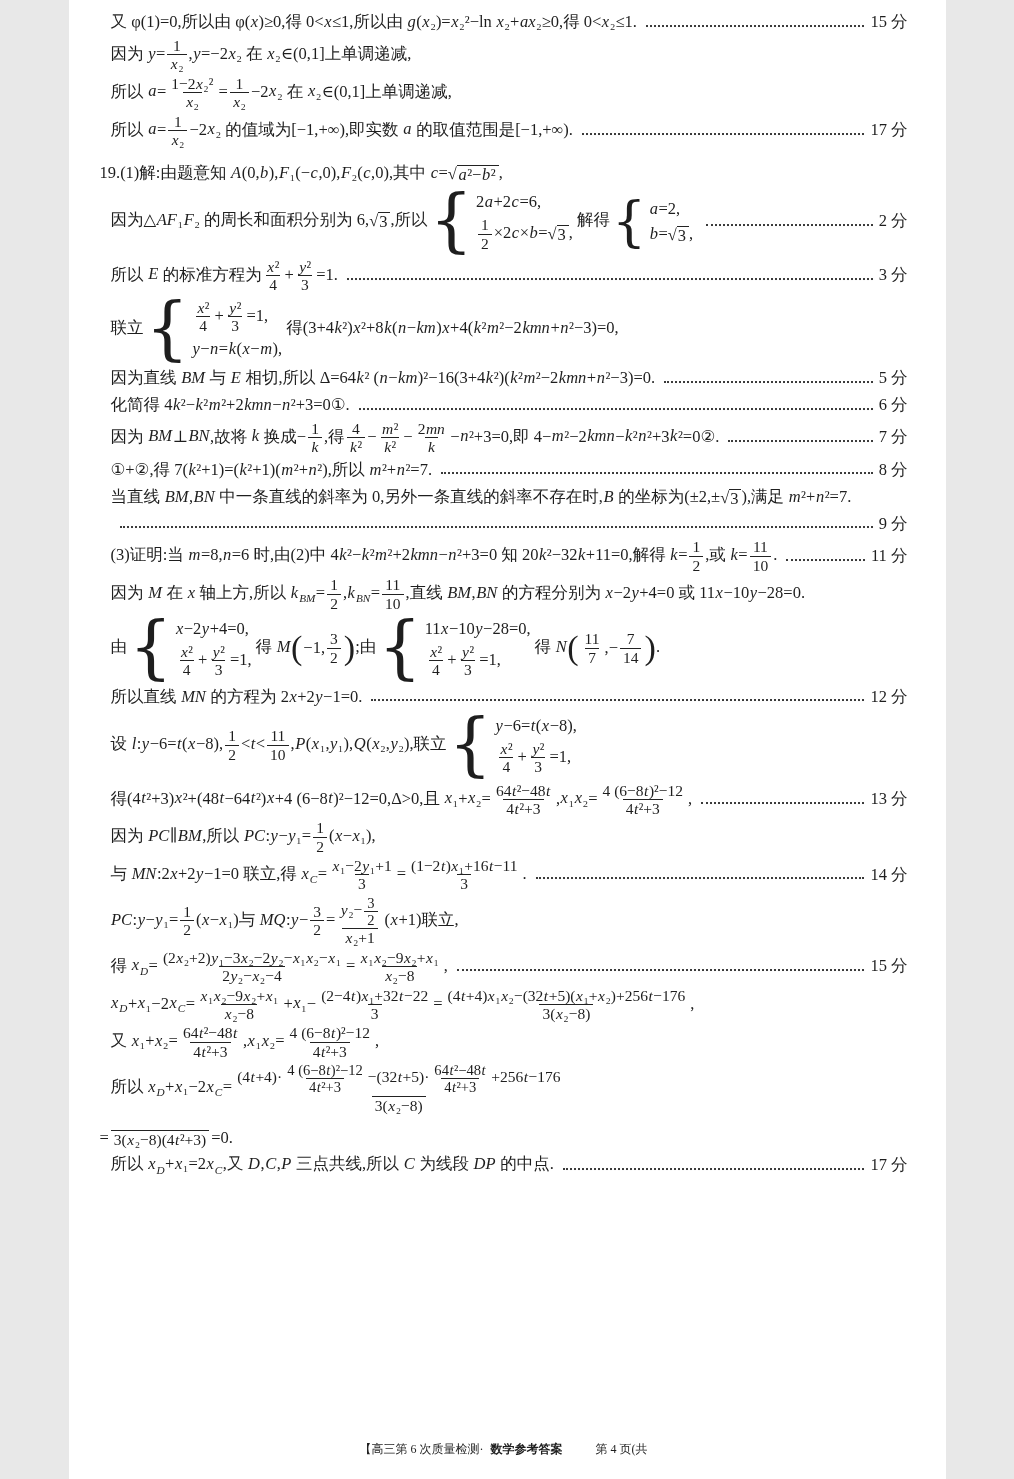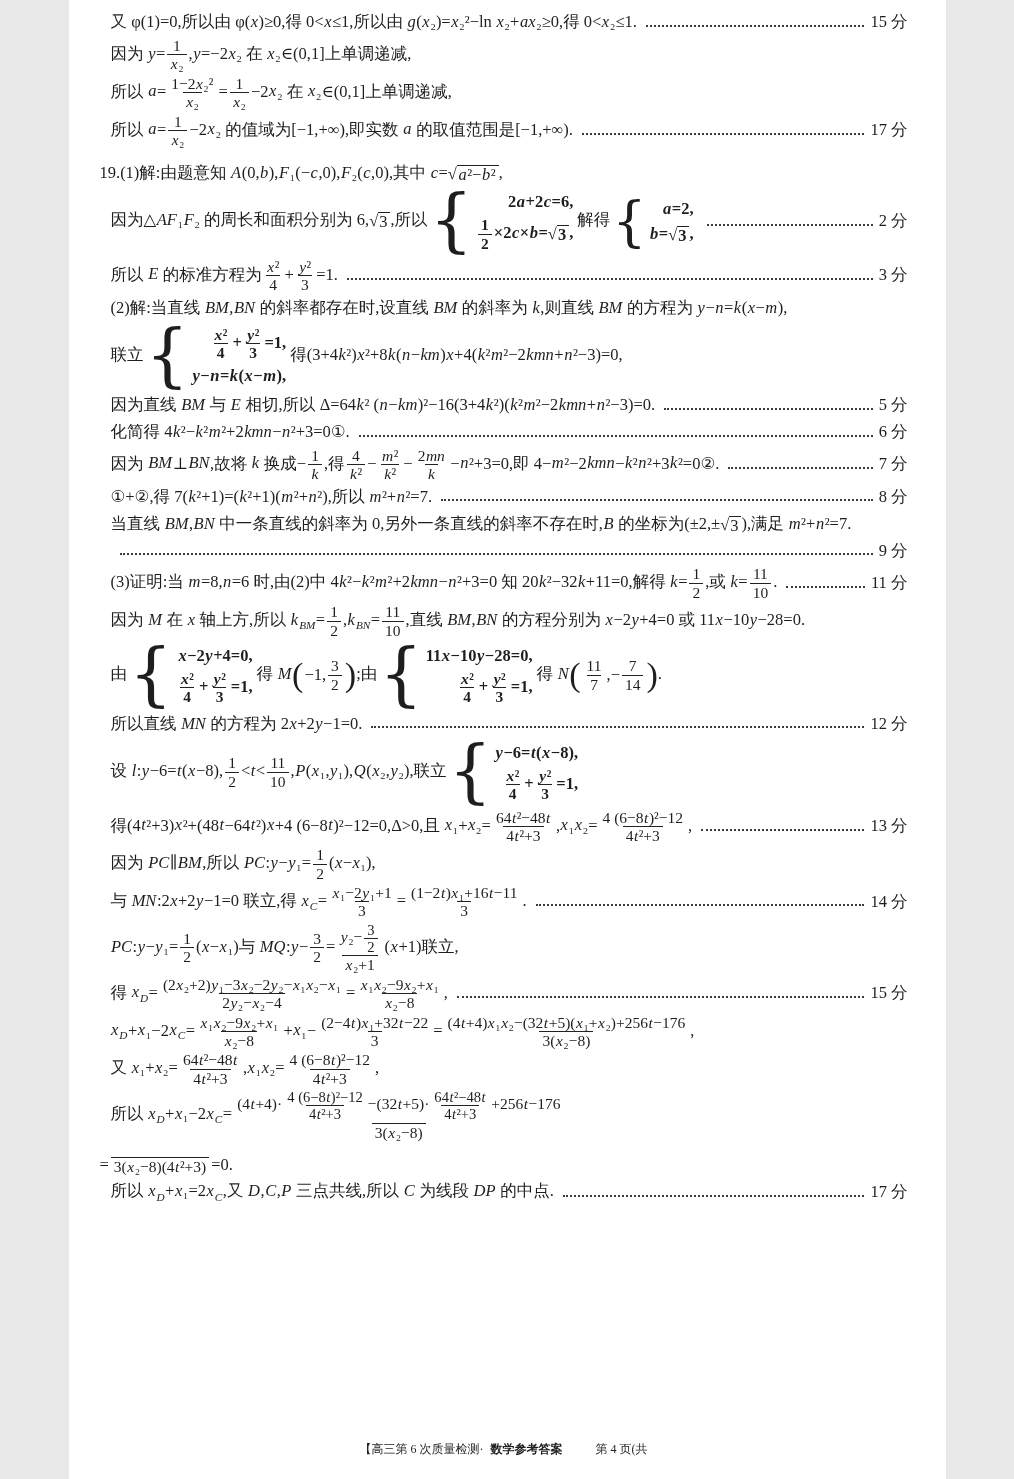--- a/index.html
+++ b/index.html
@@ -25,21 +25,21 @@
         vertical-align:middle;margin:0 2px;line-height:1.12;font-size:.94em;}
   .num{padding:0 3px;}
   .den{padding:0 3px;border-top:1.4px solid #222;}
   
   .sqrt{display:inline-flex;align-items:flex-start;vertical-align:middle;white-space:nowrap;}
   .rsym{display:inline-block;line-height:1.05;}
   .rinner{display:inline-block;line-height:1.05;border-top:1.4px solid #222;padding:0 3px 0 1px;}
   
   .cases{display:inline-flex;align-items:center;vertical-align:middle;margin:0 4px 0 2px;}
   .lbrace{line-height:1;display:inline-block;margin-right:3px;font-family:"DejaVu Serif","DejaVu Sans",serif;}
-  .rows{display:inline-flex;flex-direction:column;align-items:flex-end;row-gap:3px;font-weight:bold;}
+  .rows{display:inline-flex;flex-direction:column;align-items:flex-start;row-gap:3px;}
   .crow{display:inline-block;white-space:nowrap;}
   
   .bigp{display:inline-flex;align-items:center;vertical-align:middle;}
   .paren{line-height:1;display:inline-block;}
   .binner{display:inline-flex;align-items:center;white-space:nowrap;padding:0 1px;}
   .sub{vertical-align:sub;font-size:.68em;}
   
   .footer{margin-top:auto;display:flex;justify-content:center;align-items:baseline;
           gap:7px;font-size:12px;padding-top:8px;white-space:nowrap;}
   .footer .bold{font-weight:bold;}
@@ -116,23 +116,20 @@
       <div class="line ind-1">
         <span class="content">所以 <i>E</i> 的标准方程为<span class="frac">
             <span class="num"><i>x</i>²</span>
             <span class="den">4</span>
           </span>+<span class="frac">
             <span class="num"><i>y</i>²</span>
             <span class="den">3</span>
           </span>=1.</span>
         <span class="leader"></span>
         <span class="score">3 分</span>
-      </div>
-      <div class="line ind-1">
-        <span class="content">(2)解:当直线 <i>BM</i>,<i>BN</i> 的斜率都存在时,设直线 <i>BM</i> 的斜率为 <i>k</i>,则直线 <i>BM</i> 的方程为 <i>y</i>−<i>n</i>=<i>k</i>(<i>x</i>−<i>m</i>),</span>
       </div>
       <div class="line ind-1">
         <span class="content">联立<span class="cases">
             <span class="lbrace" style="font-size: 68.32px;">{</span>
             <span class="rows">
               <span class="crow"><span class="frac">
                   <span class="num"><i>x</i>²</span>
                   <span class="den">4</span>
                 </span>+<span class="frac">
                   <span class="num"><i>y</i>²</span>

